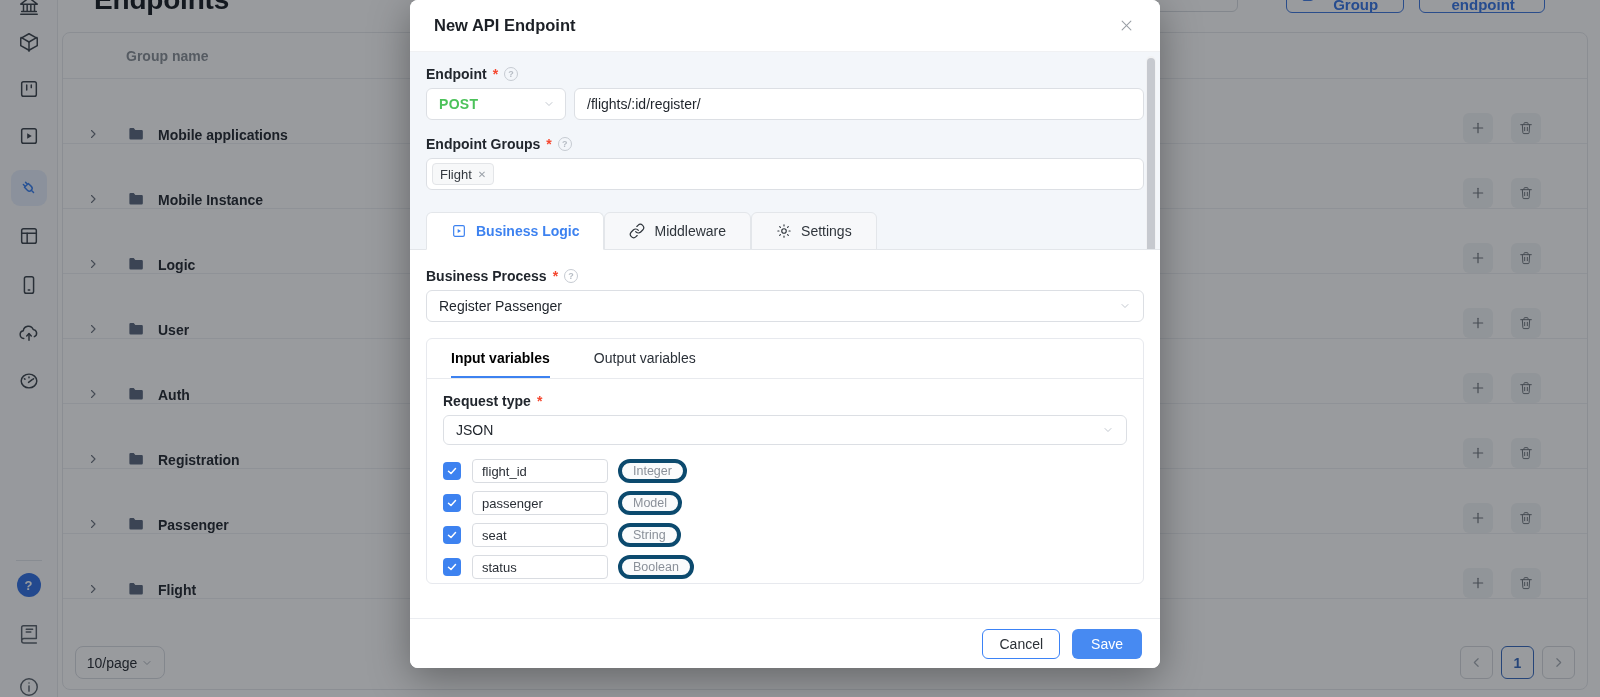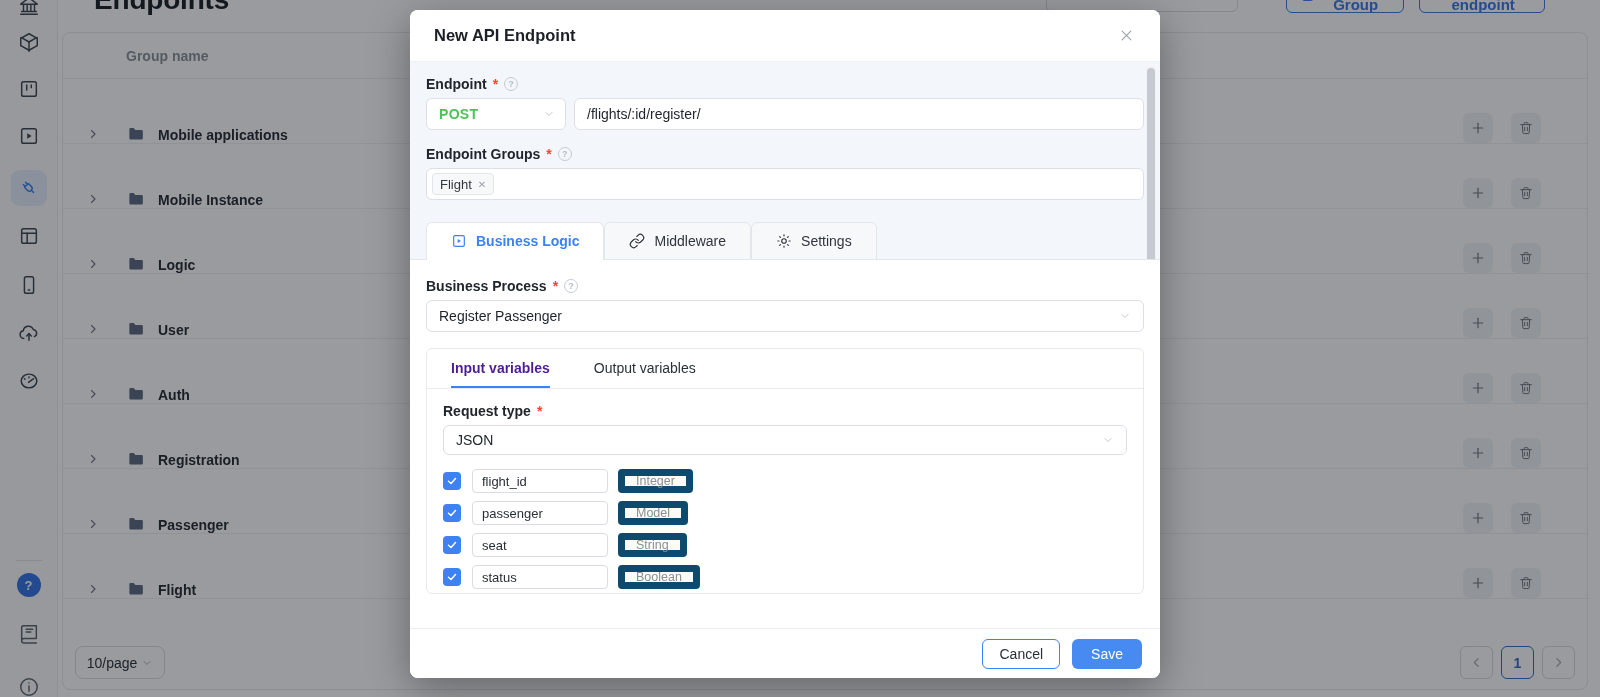--- a/index.html
+++ b/index.html
@@ -46,21 +46,21 @@
   .pagesize svg{width:12px;height:12px;color:#aeb4bc;}
   .pager{display:flex;gap:8px;}
   .pg{width:33px;height:33px;border-radius:6px;border:1px solid #d7dade;background:#fff;color:#a7adb5;display:flex;align-items:center;justify-content:center;font-size:14px;}
   .pg svg{width:13px;height:13px;}
   .pg.current{border-color:#3a6cc0;color:#3a6cc0;font-weight:600;}
 
   
   .overlay{position:absolute;inset:0;background:rgba(13,17,23,.42);z-index:40;}
 
   
-  .modal{position:absolute;left:410px;top:10px;width:750px;height:668px;background:#fff;border-radius:8px;box-shadow:0 10px 40px rgba(0,0,0,.35);z-index:50;display:flex;flex-direction:column;overflow:hidden;}
+  .modal{position:absolute;left:410px;top:0;width:750px;height:668px;background:#fff;border-radius:8px;box-shadow:0 10px 40px rgba(0,0,0,.35);z-index:50;display:flex;flex-direction:column;overflow:hidden;}
   .mhead{height:52px;flex:none;display:flex;align-items:center;justify-content:space-between;padding:0 22px 0 24px;border-bottom:1px solid #f0f1f3;background:#fff;}
   .mtitle{font-size:16.5px;font-weight:700;color:#1c2026;}
   .mclose{border:none;background:transparent;color:#9aa0a6;width:24px;height:24px;display:flex;align-items:center;justify-content:center;padding:0;}
   .mclose svg{width:15px;height:15px;}
 
   .mbody{position:relative;flex:none;height:566px;overflow:hidden;background:#f3f6fa;padding:14px 16px 0;display:flex;flex-direction:column;}
   .flabel{display:flex;align-items:center;gap:6px;font-size:14px;font-weight:700;color:#21262d;margin-bottom:6px;}
   .star{color:#f5472f;font-weight:700;}
   .hint{width:14px;height:14px;border:1px solid #c6cbd2;border-radius:50%;color:#b6bcc4;font-size:9px;font-weight:700;display:inline-flex;align-items:center;justify-content:center;flex:none;}
   .frow{display:flex;gap:8px;}
@@ -78,29 +78,29 @@
   .mtabs{display:flex;margin:22px 0 -1px 0;position:relative;z-index:2;}
   .mtab{height:38px;display:flex;align-items:center;gap:9px;padding:0 24px;font-size:14px;color:#2f353c;background:#f7f8fa;border:1px solid #e3e6ea;border-radius:6px 6px 0 0;}
   .mtab svg{width:16px;height:16px;}
   .mtab.active{background:#fff;border-bottom-color:#fff;color:#3d82f0;font-weight:600;}
   .tabpanel{flex:1;margin:0 -16px;background:#fff;border-top:1px solid #e3e6ea;padding:18px 16px 0;position:relative;z-index:1;}
   .bp-select{justify-content:space-between;padding:0 12px;}
 
   .vars-card{margin-top:16px;height:246px;overflow:hidden;border:1px solid #e7e9ee;border-radius:6px;background:#fff;}
   .vbar{height:40px;border-bottom:1px solid #e8eaee;display:flex;align-items:flex-start;gap:44px;padding:0 24px;}
   .vtab{height:39px;display:flex;align-items:center;font-size:14px;color:#2b3139;border-bottom:2px solid transparent;}
-  .vtab.active{color:#4c1d95;font-weight:600;border-bottom-color:#3d82f0;}
+  .vtab.active{color:#000000;font-weight:600;border-bottom-color:#3d82f0;}
   .vinner{padding:14px 16px 0;}
   .req-select{justify-content:space-between;padding:0 12px;height:30px;}
   .vrows{margin-top:14px;}
   .vrow{display:flex;align-items:center;height:24px;margin-bottom:8px;}
   .cbox{width:18px;height:18px;border-radius:4px;background:#3d82f0;display:flex;align-items:center;justify-content:center;flex:none;}
   .cbox svg{width:12px;height:12px;}
   .vname{width:136px;height:24px;margin-left:11px;border:1px solid #d9dce1;border-radius:4px;font-size:13px;color:#2a2f36;padding:0 9px;outline:none;font-family:inherit;}
-  .vtype{height:24px;margin-left:10px;border:7px solid #0c4a6e;background:#fafbfc;border-radius:4px;color:#8a9099;font-size:12.5px;display:flex;align-items:center;padding:0 11px;}
+  .vtype{height:24px;margin-left:10px;border:4px solid #0c4a6e;background:#fafbfc;border-radius:12px;color:#8a9099;font-size:12.5px;display:flex;align-items:center;padding:0 11px;}
 
   .mscrollbar{position:absolute;top:4px;right:4px;bottom:4px;width:10px;background:#f1f2f4;border-radius:5px;}
   .mthumb{position:absolute;top:2px;left:1px;right:1px;height:calc(100% - 6px);background:#c6c9cf;border-radius:5px;}
 
   .mfoot{flex:1;border-top:1px solid #ebedf1;background:#fff;display:flex;align-items:center;justify-content:flex-end;gap:12px;padding:0 18px;}
   .btn-cancel{height:30px;padding:0 16px;border:1px solid #3b82f6;border-radius:6px;background:#fff;color:#2b3036;font-size:14px;font-family:inherit;}
   .btn-save{height:30px;padding:0 19px;border:none;border-radius:6px;background:#478af2;color:#fff;font-size:14px;font-family:inherit;}
 </style>
 </head>
 <body>

